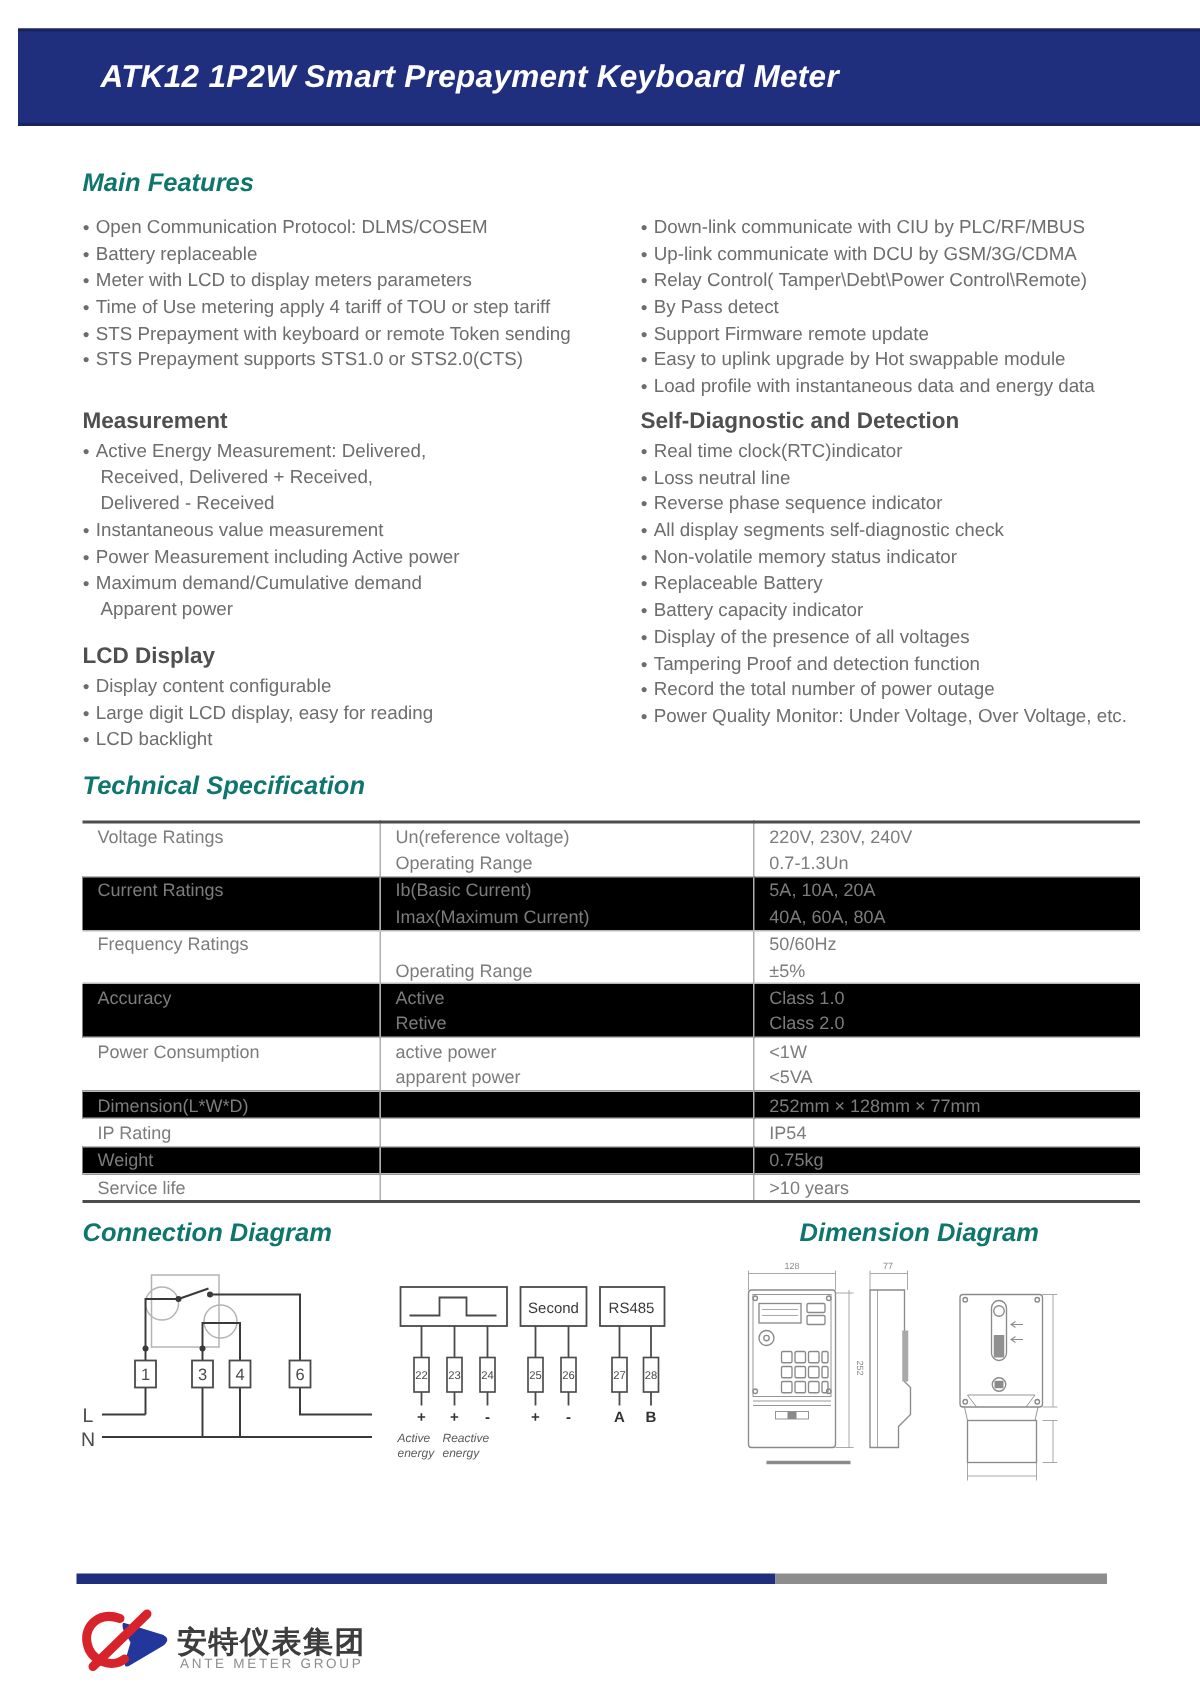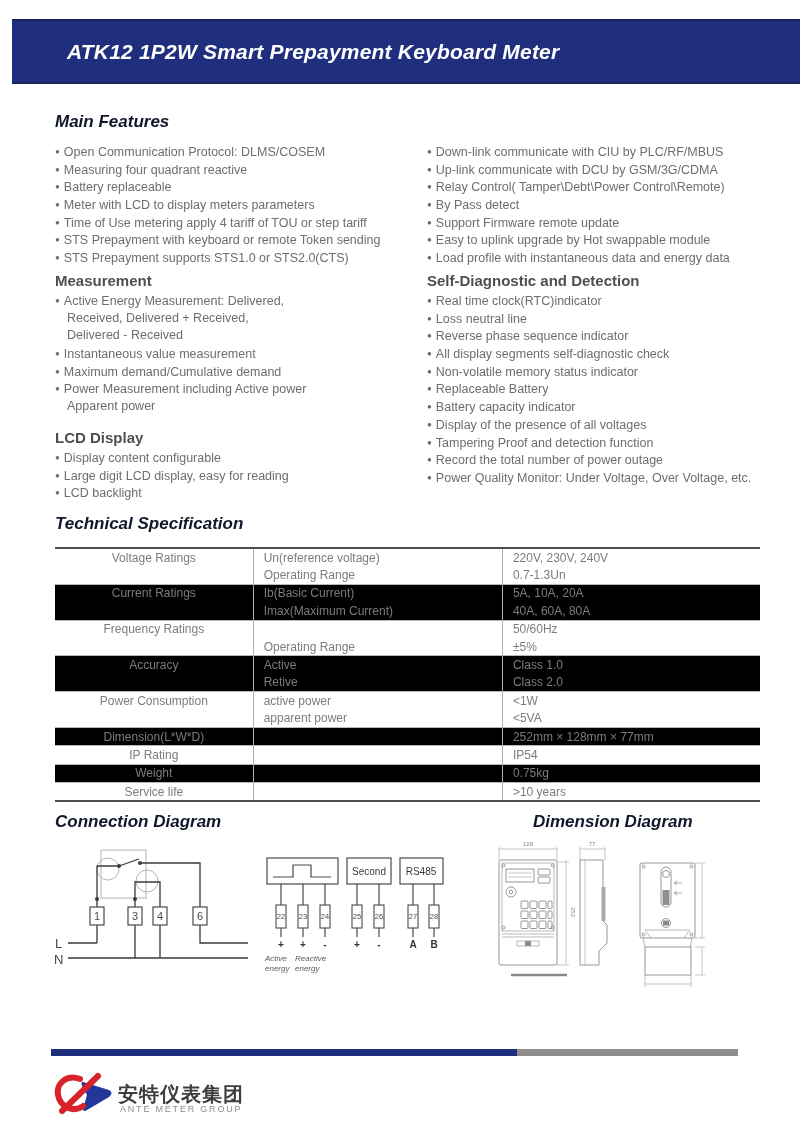--- a/index.html
+++ b/index.html
@@ -4,32 +4,32 @@
 <style>
   html,body{margin:0;padding:0;background:#ffffff;}
   #page{position:relative;width:800px;height:1131px;background:#ffffff;overflow:hidden;
         font-family:"Liberation Sans",sans-serif;}
   
   #band{position:absolute;left:0;top:19px;width:800px;height:61px;background:#202e7e;
         border-top:2px solid #19245f;border-bottom:2px solid #19245f;margin-left:12px;}
   #band h1{margin:0;padding-left:55px;line-height:61px;font-size:21px;font-style:italic;
            font-weight:bold;color:#ffffff;letter-spacing:.2px;}
   
-  .h-blue{position:absolute;font-size:17px;font-style:italic;font-weight:bold;color:#0f172a;}
+  .h-blue{position:absolute;font-size:17px;font-style:italic;font-weight:bold;color:#0f766e;}
   .h-gray{position:absolute;font-size:15px;font-weight:bold;color:#4f4f4f;}
   
   .blk{position:absolute;font-size:12.5px;color:#6d6d6d;}
   .blk div{height:17.7px;line-height:17.7px;white-space:nowrap;}
   .bl::before{content:"●";font-size:8px;vertical-align:1.5px;margin-right:4px;color:#6d6d6d;}
   .cont{padding-left:12px;}
   
   #spec-table{position:absolute;left:55px;top:547px;width:705px;border-collapse:collapse;
               font-size:12px;color:#7c7c7c;border-top:2px solid #4d4d4d;border-bottom:2px solid #4d4d4d;}
   #spec-table td{padding:1px 10px;height:15.4px;line-height:14px;vertical-align:middle;}
-  #spec-table td.c1{width:178px;text-align:center;}
+  #spec-table td.c1{width:178px;}
   #spec-table td.c2{width:229px;border-left:1px solid #adadad;}
   #spec-table td.c3{width:238px;border-left:1px solid #adadad;}
   tr.shade{background:#000000;}
   tr.gtop td{border-top:1px solid #b8b8b8;}
   
   .dsvg{position:absolute;}
   svg text{font-family:"Liberation Sans",sans-serif;}
   
   #footer-bar{position:absolute;left:51px;top:1049px;height:7px;width:687px;font-size:0;}
   #footer-bar .b1{display:inline-block;height:7px;width:466px;background:#202e7e;}
@@ -43,21 +43,20 @@
 <div id="page">
 
   <div id="band">
     <h1>ATK12 1P2W Smart Prepayment Keyboard Meter</h1>
   </div>
 
   <div class="h-blue" style="left:55px;top:112px">Main Features</div>
 
   <div class="blk" style="left:55px;top:143px">
     <div class="bl">Open Communication Protocol: DLMS/COSEM</div>
-    <div class="bl">Measuring four quadrant reactive</div>
     <div class="bl">Battery replaceable</div>
     <div class="bl">Meter with LCD to display meters parameters</div>
     <div class="bl">Time of Use metering apply 4 tariff of TOU or step tariff</div>
     <div class="bl">STS Prepayment with keyboard or remote Token sending</div>
     <div class="bl">STS Prepayment supports STS1.0 or STS2.0(CTS)</div>
   </div>
 
   <div class="blk" style="left:427px;top:143px">
     <div class="bl">Down-link communicate with CIU by PLC/RF/MBUS</div>
     <div class="bl">Up-link communicate with DCU by GSM/3G/CDMA</div>
@@ -67,22 +66,22 @@
     <div class="bl">Easy to uplink upgrade by Hot swappable module</div>
     <div class="bl">Load profile with instantaneous data and energy data</div>
   </div>
 
   <div class="h-gray" style="left:55px;top:272px">Measurement</div>
   <div class="blk" style="left:55px;top:292px">
     <div class="bl">Active Energy Measurement: Delivered,</div>
     <div class="cont">Received, Delivered + Received,</div>
     <div class="cont">Delivered  -  Received</div>
     <div class="bl">Instantaneous value measurement</div>
+    <div class="bl">Power Measurement including Active power</div>
     <div class="bl">Maximum demand/Cumulative demand</div>
-    <div class="bl">Power Measurement including Active power</div>
     <div class="cont">Apparent power</div>
   </div>
 
   <div class="h-gray" style="left:427px;top:272px">Self-Diagnostic and Detection</div>
   <div class="blk" style="left:427px;top:292px">
     <div class="bl">Real time clock(RTC)indicator</div>
     <div class="bl">Loss neutral line</div>
     <div class="bl">Reverse phase sequence indicator</div>
     <div class="bl">All display segments self-diagnostic check</div>
     <div class="bl">Non-volatile memory status indicator</div>

